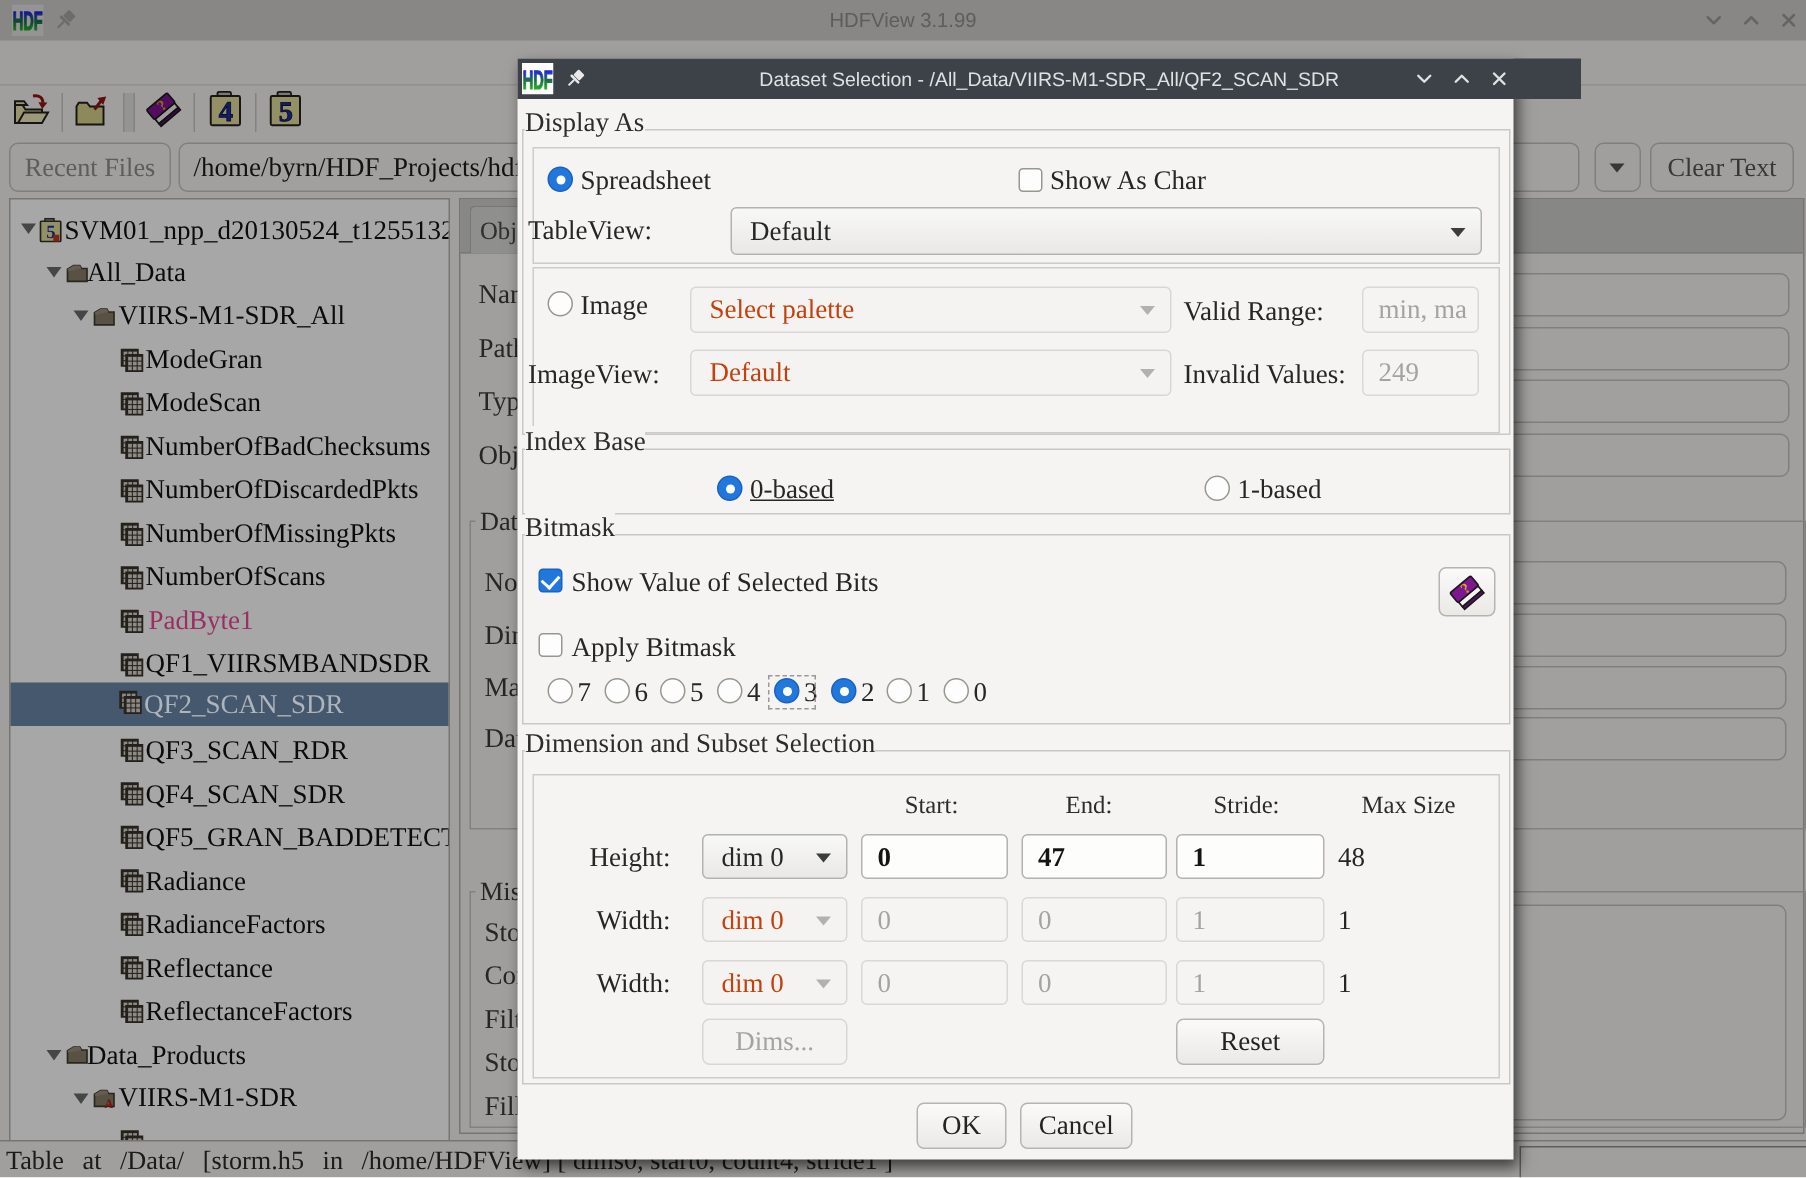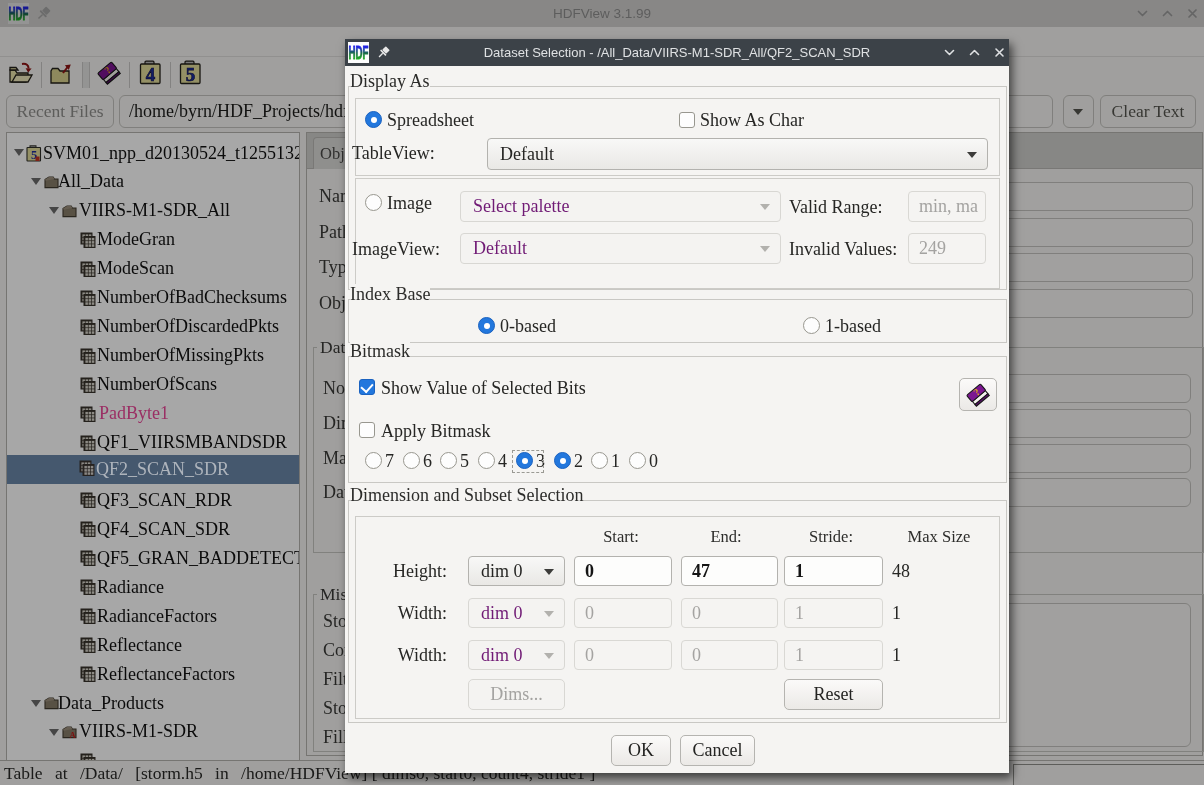--- a/index.html
+++ b/index.html
@@ -34,21 +34,21 @@
 .rp-gbox{position:absolute;border:1px solid #c6c5c1;}
 .statusbar{position:absolute;left:0;top:760px;width:1204px;height:25px;background:#f4f3f1;
   border-top:1px solid #b4b3af;}
 .statusbar .t{position:absolute;left:4px;top:0;line-height:24px;font-size:17.5px;color:#2a2a28;
   white-space:pre;}
 
 .dim{position:absolute;left:0;top:0;width:1204px;height:785px;background:rgba(0,0,0,0.345);z-index:5;}
 
 .dlg{position:absolute;left:345px;top:39px;width:664px;height:734px;background:#f5f4f2;z-index:10;
   box-shadow:3px 5px 9px rgba(0,0,0,0.62);font-size:18px;color:#262624;}
-.dlg-title{position:absolute;left:0;top:0;width:664px;height:27px;background:#3c4248;}
+.dlg-title{position:absolute;left:0;top:0;width:664px;height:27px;background:#3c4248;padding-left:45px;}
 .dlg-title .t{position:absolute;left:0;top:0;width:100%;text-align:center;
   font-family:"Liberation Sans", sans-serif;font-size:13px;line-height:27px;color:#dfe1e3;}
 .glab{position:absolute;font-size:18px;color:#2c2c2a;background:#f5f4f2;white-space:pre;z-index:3;}
 .gbox{position:absolute;border:1px solid #c9c8c4;}
 .ibox{position:absolute;border:1px solid #cccbc7;}
 .radio{position:absolute;width:17px;height:17px;border-radius:50%;background:#fdfdfd;
   border:1px solid #98978f;box-sizing:border-box;}
 .radio-on{background:#2277dd;border:1px solid #1a62c0;}
 .radio-on:after{content:"";position:absolute;left:4.5px;top:4.5px;width:6px;height:6px;border-radius:50%;background:#fff;}
 .check{position:absolute;width:16px;height:16px;border-radius:3px;background:#fdfdfd;
@@ -56,21 +56,21 @@
 .check-on{background:#2277dd;border:1px solid #1a62c0;}
 .check-on:after{content:"";position:absolute;left:3.2px;top:0.8px;width:6px;height:9px;
   border:solid #fff;border-width:0 2.2px 2.2px 0;transform:rotate(42deg);}
 .lab{position:absolute;white-space:pre;line-height:20px;}
 .combo{position:absolute;border:1px solid #b3b2ae;border-radius:4px;box-sizing:border-box;
   background:linear-gradient(#f8f8f7,#e9e8e5);}
 .combo .cv{position:absolute;left:12px;top:0;line-height:28px;color:#262624;}
 .combo .ca{position:absolute;right:10px;top:50%;margin-top:-2.5px;width:0;height:0;
   border-left:5.5px solid transparent;border-right:5.5px solid transparent;border-top:6.5px solid #3c3c3a;}
 .combo-dis{background:#f4f3f1;border:1px solid #d8d7d3;}
-.combo-dis .cv{color:#701a75;}
+.combo-dis .cv{color:#c2410c;}
 .combo-dis .ca{border-top-color:#b2b1ad;}
 .inp{position:absolute;border:1px solid #b3b2ae;border-radius:4px;box-sizing:border-box;
   background:#fdfdfc;}
 .inp .iv{position:absolute;left:10px;top:0;line-height:28px;color:#141414;font-weight:bold;}
 .inp-dis{background:#f5f4f2;border:1px solid #d9d8d4;}
 .inp-dis .iv{color:#a4a3a1;font-weight:normal;}
 .btn{position:absolute;border:1px solid #b5b4b0;border-radius:5px;box-sizing:border-box;
   background:linear-gradient(#fbfaf9,#ebe9e6);text-align:center;color:#232321;}
 .btn-dis{background:#f4f3f1;border:1px solid #d8d7d3;color:#a4a3a1;}
 .hdr{position:absolute;font-size:16.5px;color:#2c2c2a;white-space:pre;}
@@ -697,21 +697,21 @@
         <span class="cv" style="line-height:29px">Default</span>
         <span class="ca"></span>
       </div>
       <div class="lab" style="left:444px;top:200px;">Invalid Values:</div>
       <div class="inp inp-dis" style="left:563px;top:194px;width:78px;height:31px">
         <span class="iv" style="line-height:29px">249</span>
       </div>
       <div class="gbox" style="left:3px;top:260px;width:657px;height:42px"></div>
       <div class="glab" style="left:5px;top:245px">Index Base</div>
       <div class="radio radio-on" style="left:133px;top:278px"></div>
-      <div class="lab" style="left:155px;top:277px;">0-based</div>
+      <div class="lab" style="left:155px;top:277px;text-decoration:underline;">0-based</div>
       <div class="radio" style="left:458px;top:278px"></div>
       <div class="lab" style="left:480px;top:277px;">1-based</div>
       <div class="gbox" style="left:3px;top:317px;width:657px;height:125px"></div>
       <div class="glab" style="left:5px;top:302px">Bitmask</div>
       <div class="check check-on" style="left:14px;top:340px"></div>
       <div class="lab" style="left:36px;top:339px;">Show Value of Selected Bits</div>
       <div class="btn" style="left:614px;top:339px;width:38px;height:33px;line-height:31px">
         <svg class="abs" style="left:6px;top:4px;overflow:visible" width="24" height="24" viewBox="0 0 24 24">
 <g transform="rotate(-40 12 12)">
 <rect x="3.6" y="13.2" width="16.8" height="4.2" fill="#f4f2ee" stroke="#191919" stroke-width="1.1"></rect>

